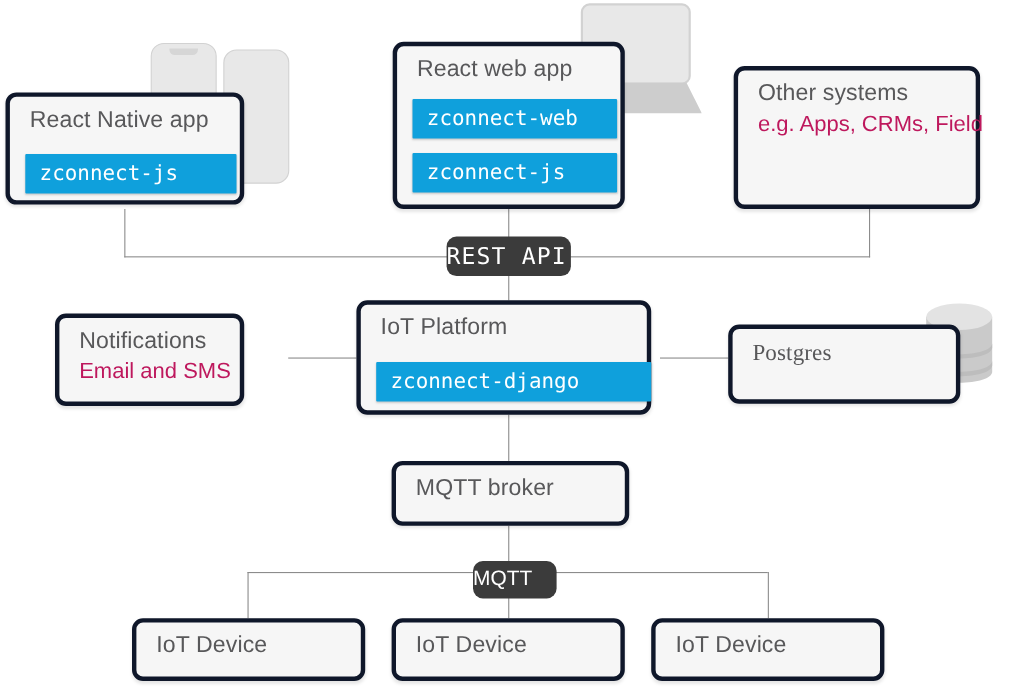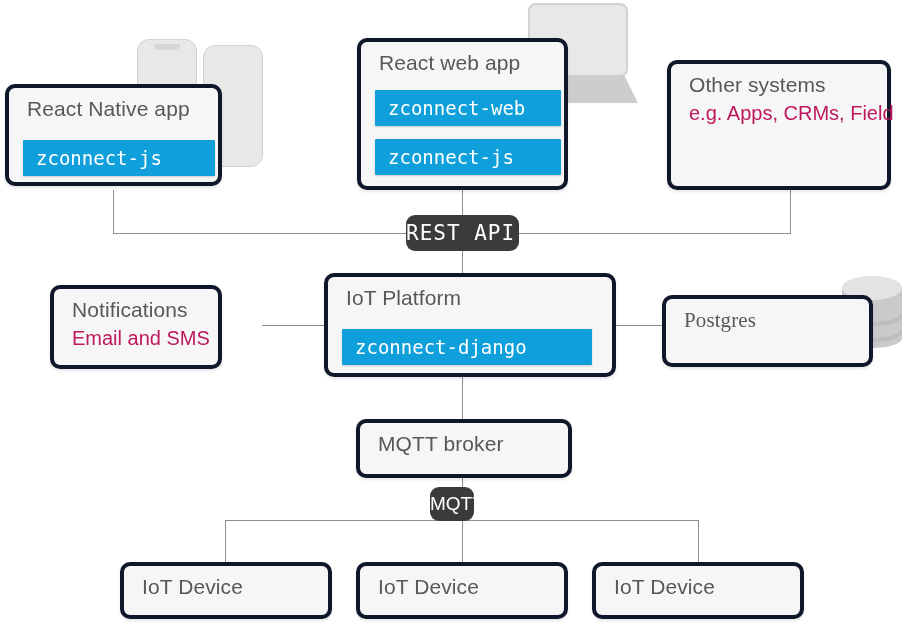--- a/index.html
+++ b/index.html
@@ -184,34 +184,34 @@
     <div class="subtitle" style="top:38px;">e.g. Apps, CRMs, Field</div>
   </div>
 
   <div class="badge mono" style="left:406px; top:215px; width:113px; height:36px; line-height:36px;">REST API</div>
 
   <div class="node" style="left:50px; top:285px; width:172px; height:84px;">
     <div class="title">Notifications</div>
     <div class="subtitle" style="top:38px;text-align:right;">Email and SMS</div>
   </div>
 
-  <div class="node" style="left:324px; top:273px; width:292px; height:104px;">
+  <div class="node" style="left:324px; top:273px; width:268px; height:104px;">
     <div class="title">IoT Platform</div>
     <div class="pill" style="left:14px; top:52px; width:250px;">zconnect-django</div>
   </div>
 
   <div class="node" style="left:662px; top:295px; width:211px; height:72px;font-family:Liberation Serif, serif;">
     <div class="title">Postgres</div>
   </div>
 
   <div class="node" style="left:356px; top:419px; width:216px; height:59px;">
     <div class="title">MQTT broker</div>
   </div>
 
-  <div class="badge sans" style="left:430px; top:487px; width:44px; height:34px; line-height:34px;">MQTT</div>
+  <div class="badge sans" style="left:430px; top:510px; width:76px; height:34px; line-height:34px;">MQTT</div>
 
   <div class="node" style="left:120px; top:562px; width:212px; height:57px;">
     <div class="title">IoT Device</div>
   </div>
   <div class="node" style="left:356px; top:562px; width:212px; height:57px;">
     <div class="title">IoT Device</div>
   </div>
   <div class="node" style="left:592px; top:562px; width:212px; height:57px;">
     <div class="title">IoT Device</div>
   </div>

